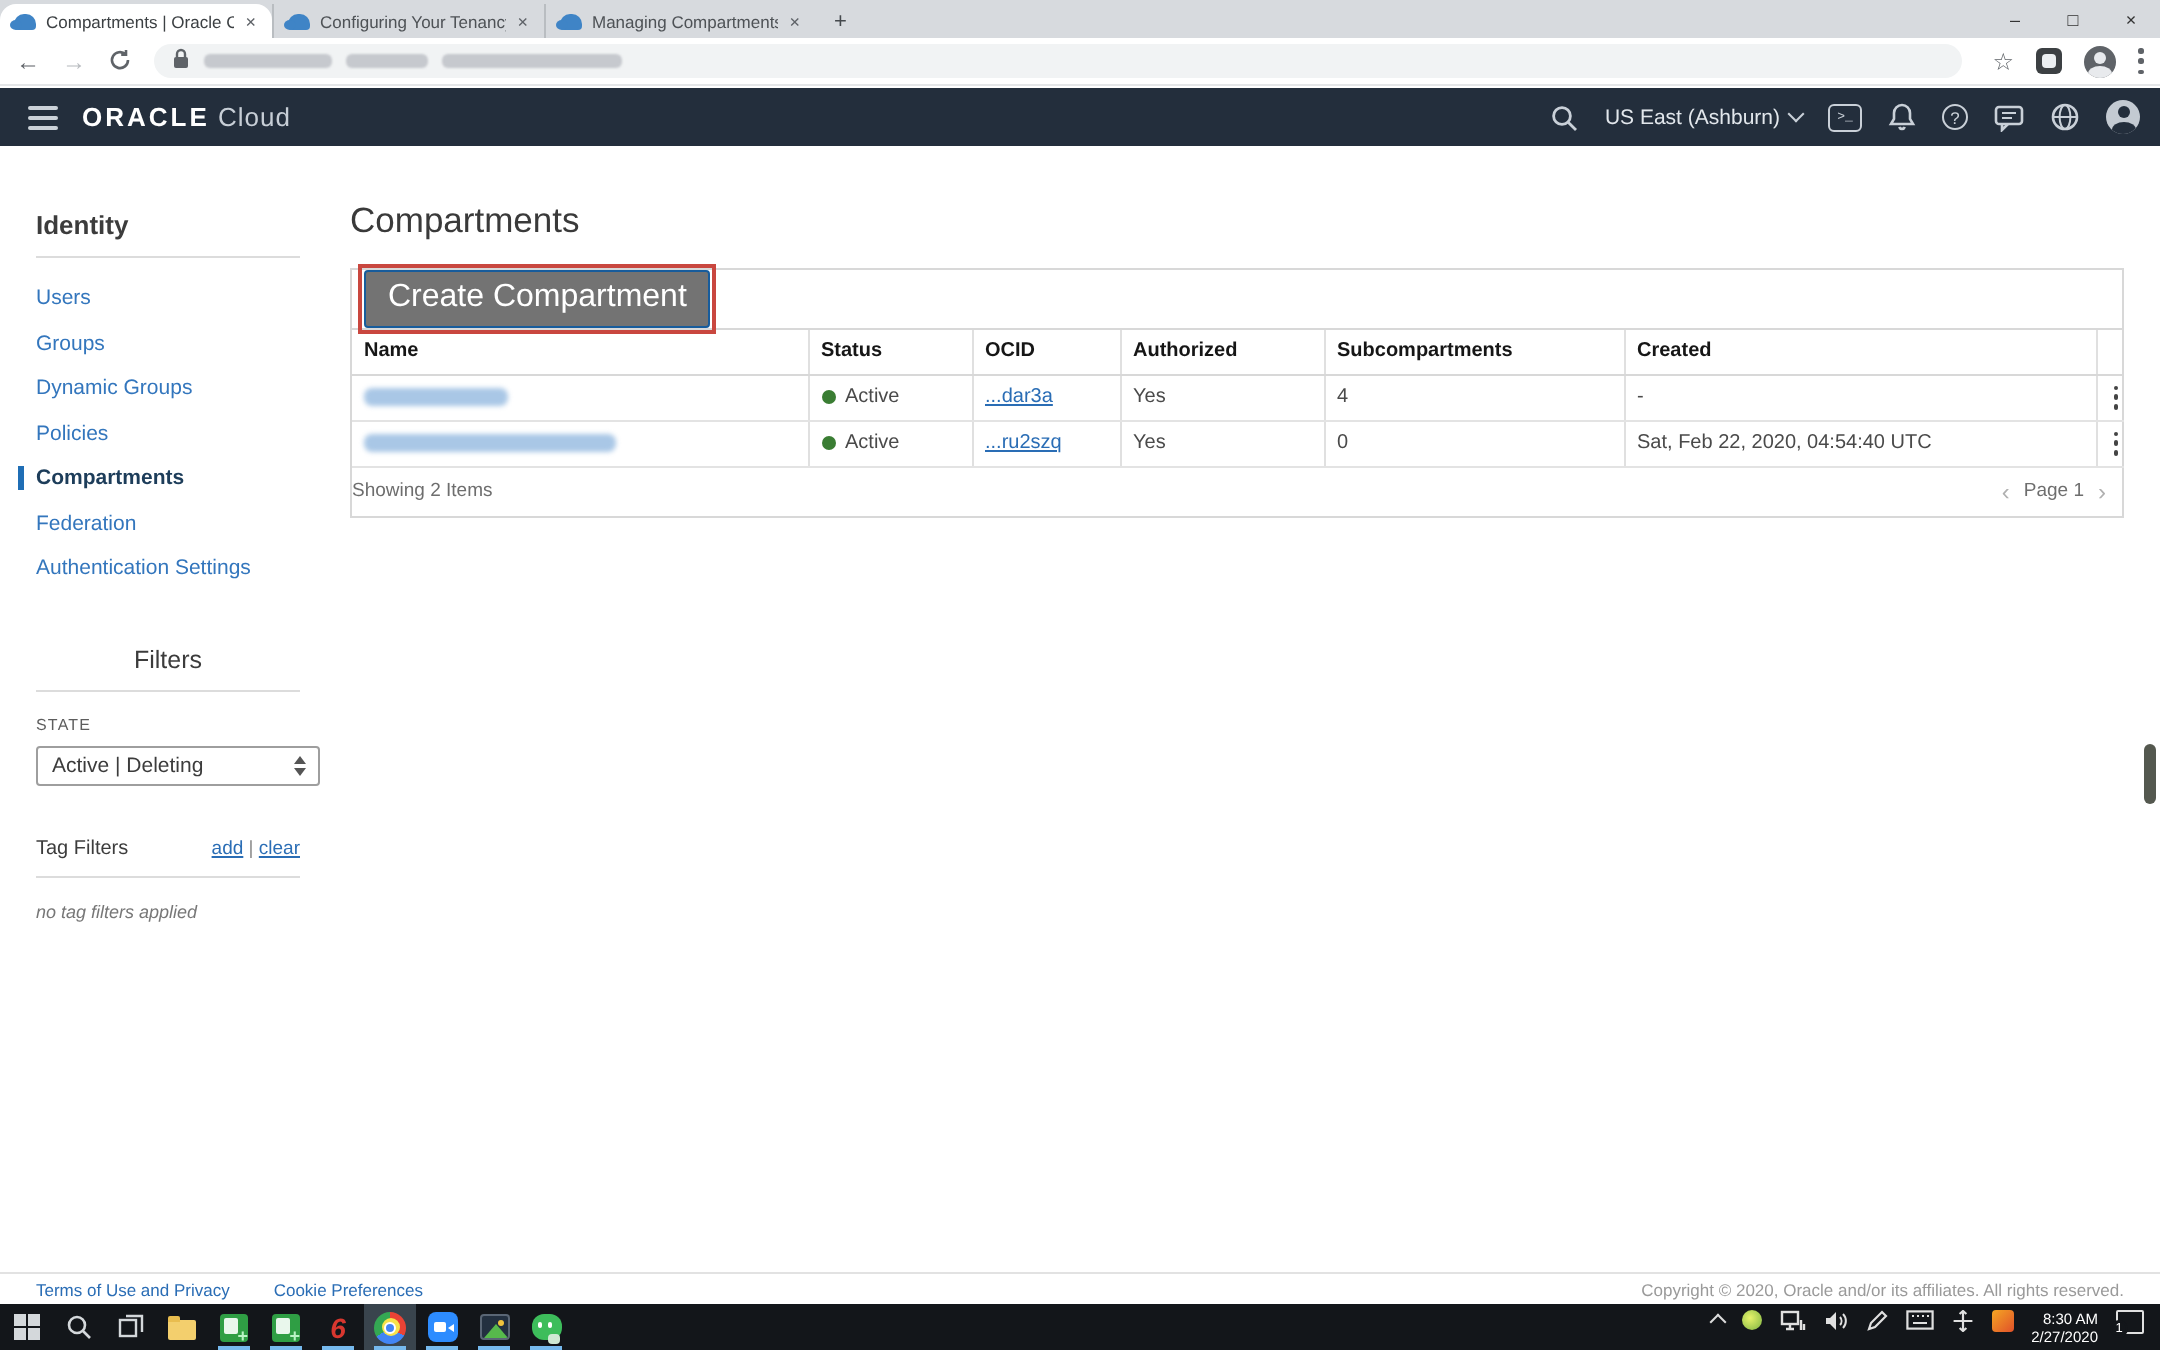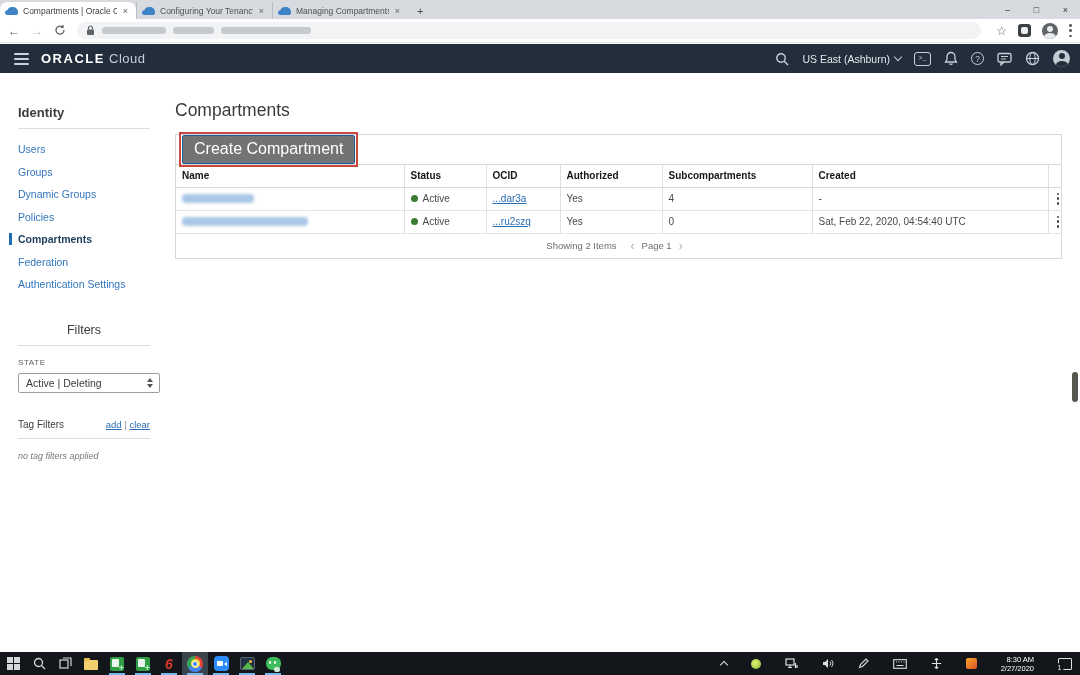--- a/index.html
+++ b/index.html
@@ -83,21 +83,21 @@
   .tbl th:first-child, .tbl td:first-child { border-left:none; }
   .tbl th { color:#161616; font-weight:bold; border-bottom:1px solid #d8d8d8; }
   .tbl td { color:#4a4a4a; border-bottom:1px solid #e3e3e3; height:23px; }
   .col-name { width:228px; } .col-status { width:82px; } .col-ocid { width:74px; } .col-auth { width:102px; } .col-sub { width:150px; } .col-created { width:236px; } .col-actions { width:14px; }
   .name-blur { height:9px; border-radius:4px; background:#a9c7e6; filter:blur(1.4px); }
   .status-cell { display:flex; align-items:center; gap:5px; }
   .dot-green { width:7px; height:7px; border-radius:50%; background:#3a7d33; flex:none; }
   .ocid-link { color:#2a6db5; text-decoration:underline; }
   .kebab { width:3px; height:12px; display:flex; flex-direction:column; justify-content:space-between; margin:0 auto; }
   .kebab i { width:2.5px; height:2.5px; border-radius:50%; background:#444; }
-  .pag-row { height:24px; display:flex; align-items:center; justify-content:center; gap:14px; padding-right:8px; font-size:9.5px; color:#6e6e6e; }
+  .pag-row { height:24px; display:flex; align-items:center; justify-content:space-between; gap:14px; padding-right:8px; font-size:9.5px; color:#6e6e6e; }
   .pag-chev { color:#b0b0b0; font-size:12px; }
   .pag-group { display:flex; align-items:center; gap:7px; }
 
   
   .scroll-thumb { position:absolute; right:2px; top:372px; width:6px; height:30px; background:#54584f; border-radius:3px; }
 
   
   .footer { position:absolute; left:0; right:0; bottom:23px; height:16px; border-top:1px solid #e2e2e2; display:flex; align-items:center; padding:0 18px; background:#fff; }
   .footer a { font-size:8.5px; color:#2a6db5; text-decoration:none; margin-right:22px; }
   .copyright { margin-left:auto; font-size:8.5px; color:#9a9a9a; margin-right:0; }
@@ -121,21 +121,21 @@
   .chrome-ic::after { content:""; position:absolute; inset:5px; background:#4285f4; border-radius:50%; border:1px solid #fff; }
   .zoom-ic { width:15px; height:15px; background:#2d8cff; border-radius:4px; position:relative; }
   .zoom-ic::before { content:""; position:absolute; top:5px; left:3px; width:6px; height:5px; background:#fff; border-radius:1px; }
   .zoom-ic::after { content:""; position:absolute; top:5.5px; left:10px; width:0; height:0; border-top:2px solid transparent; border-bottom:2px solid transparent; border-right:3px solid #fff; }
   .img-ic { width:15px; height:13px; background:#233040; border:1px solid #5a6675; border-radius:2px; position:relative; overflow:hidden; }
   .img-ic::before { content:""; position:absolute; bottom:0; left:1px; width:0; height:0; border-left:6px solid transparent; border-right:6px solid transparent; border-bottom:7px solid #57b94c; }
   .img-ic::after { content:""; position:absolute; top:1.5px; right:2px; width:3px; height:3px; border-radius:50%; background:#f0c33c; }
   .wechat-ic { width:15px; height:13px; background:#3dbd5b; border-radius:6px; position:relative; }
   .wechat-ic::before { content:""; position:absolute; top:4px; left:3px; width:2.5px; height:2.5px; border-radius:50%; background:#fff; box-shadow:5px 0 0 #fff; }
   .wechat-ic::after { content:""; position:absolute; bottom:-2px; right:1px; width:6px; height:5px; background:#cfe9d4; border-radius:2px; }
-  .tray { margin-left:auto; display:flex; align-items:center; gap:24px; padding-right:8px; }
+  .tray { margin-left:auto; display:flex; align-items:flex-start; gap:9px; padding-right:8px; }
   .tray-ic { display:flex; align-items:center; justify-content:center; color:#e6e6e6; }
   .chev-up { width:6px; height:6px; border-left:1.5px solid #dcdcdc; border-top:1.5px solid #dcdcdc; transform:rotate(45deg); margin-top:3px; }
   .tray-green { width:10px; height:10px; border-radius:50%; background:radial-gradient(circle at 40% 40%, #e7f36a, #7cb342); }
   .tray-orange { width:11px; height:11px; border-radius:2px; background:linear-gradient(135deg,#f5a623,#e0512a); }
   .clock { text-align:right; color:#fff; font-size:7.5px; line-height:9px; }
   .action-center { position:relative; width:14px; height:12px; border:1.2px solid #e0e0e0; border-radius:1px; }
   .badge { position:absolute; left:-4px; bottom:-3px; min-width:9px; height:9px; border-radius:5px; background:#13161a; color:#fff; font-size:6.5px; display:flex; align-items:center; justify-content:center; border:1px solid #13161a; }
 </style>
 </head>
 <body>
@@ -351,20 +351,25 @@
           <span class="pag-chev">‹</span>
           <span>Page 1</span>
           <span class="pag-chev">›</span>
         </span>
       </div>
     </div>
   </div>
 
   <div class="scroll-thumb"></div>
 
+  <div class="footer">
+    <a>Terms of Use and Privacy</a>
+    <a>Cookie Preferences</a>
+    <span class="copyright">Copyright © 2020, Oracle and/or its affiliates. All rights reserved.</span>
+  </div>
 
   <div class="taskbar">
     <span class="tb-ic">
         <span class="win-start">
           <i></i>
           <i></i>
           <i></i>
           <i></i>
         </span>
       </span>

